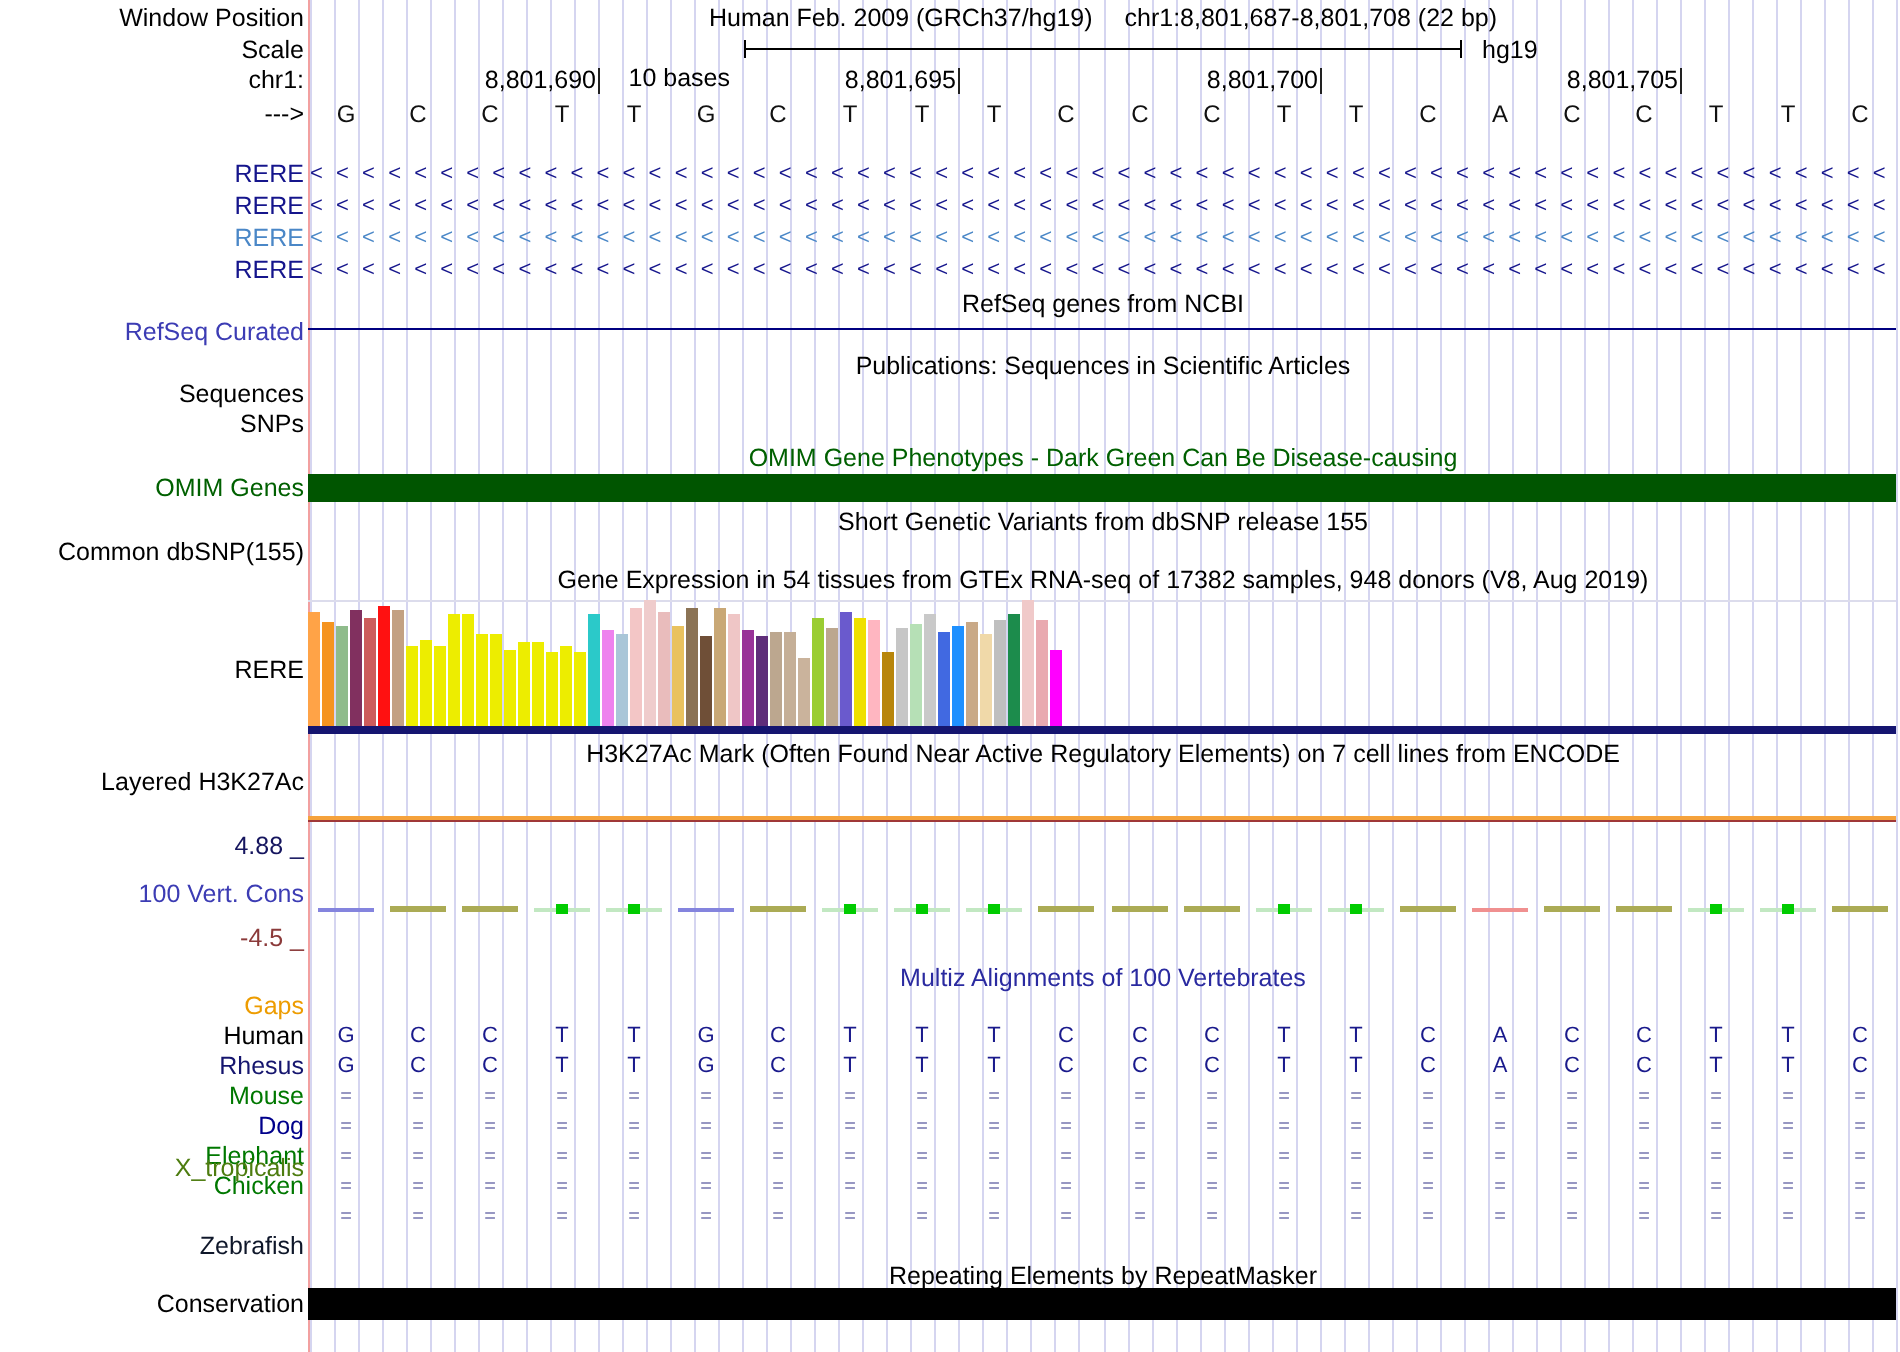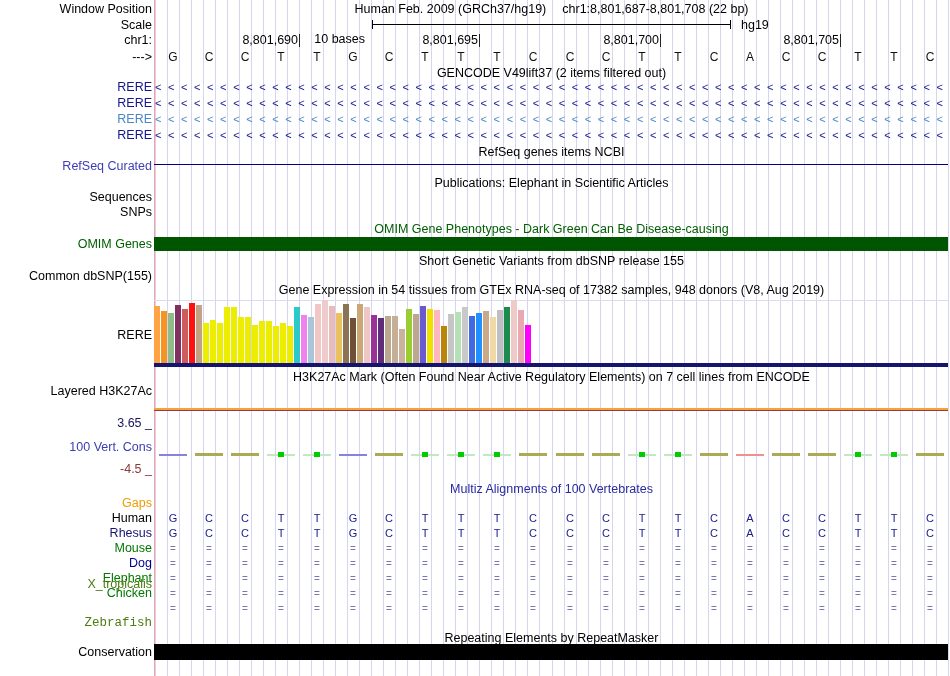--- a/index.html
+++ b/index.html
@@ -152,37 +152,36 @@
       <div class="seq-base" style="position: absolute; left: 660px; width: 36px; top: 50px;">T</div>
       <div class="seq-base" style="position: absolute; left: 696px; width: 36px; top: 50px;">C</div>
       <div class="seq-base" style="position: absolute; left: 732px; width: 36px; top: 50px;">A</div>
       <div class="seq-base" style="position: absolute; left: 768px; width: 36px; top: 50px;">C</div>
       <div class="seq-base" style="position: absolute; left: 804px; width: 36px; top: 50px;">C</div>
       <div class="seq-base" style="position: absolute; left: 840px; width: 36px; top: 50px;">T</div>
       <div class="seq-base" style="position: absolute; left: 876px; width: 36px; top: 50px;">T</div>
       <div class="seq-base" style="position: absolute; left: 912px; width: 36px; top: 50px;">C</div>
     </div>
 
-  <div class="title" style="top:66px">GENCODE V49lift37 (2 items filtered out)</div>
   <div id="gencode-rows">
       <div class="lbl" style="position: absolute; top: 80px; color: rgb(21, 21, 140);">RERE</div>
       <div class="arrow-row" style="position: absolute; top: 80px; color: rgb(21, 21, 140);">&lt;&lt;&lt;&lt;&lt;&lt;&lt;&lt;&lt;&lt;&lt;&lt;&lt;&lt;&lt;&lt;&lt;&lt;&lt;&lt;&lt;&lt;&lt;&lt;&lt;&lt;&lt;&lt;&lt;&lt;&lt;&lt;&lt;&lt;&lt;&lt;&lt;&lt;&lt;&lt;&lt;&lt;&lt;&lt;&lt;&lt;&lt;&lt;&lt;&lt;&lt;&lt;&lt;&lt;&lt;&lt;&lt;&lt;&lt;&lt;&lt;</div>
       <div class="lbl" style="position: absolute; top: 96px; color: rgb(21, 21, 140);">RERE</div>
       <div class="arrow-row" style="position: absolute; top: 96px; color: rgb(21, 21, 140);">&lt;&lt;&lt;&lt;&lt;&lt;&lt;&lt;&lt;&lt;&lt;&lt;&lt;&lt;&lt;&lt;&lt;&lt;&lt;&lt;&lt;&lt;&lt;&lt;&lt;&lt;&lt;&lt;&lt;&lt;&lt;&lt;&lt;&lt;&lt;&lt;&lt;&lt;&lt;&lt;&lt;&lt;&lt;&lt;&lt;&lt;&lt;&lt;&lt;&lt;&lt;&lt;&lt;&lt;&lt;&lt;&lt;&lt;&lt;&lt;&lt;</div>
       <div class="lbl" style="position: absolute; top: 112px; color: rgb(74, 135, 199);">RERE</div>
       <div class="arrow-row" style="position: absolute; top: 112px; color: rgb(74, 135, 199);">&lt;&lt;&lt;&lt;&lt;&lt;&lt;&lt;&lt;&lt;&lt;&lt;&lt;&lt;&lt;&lt;&lt;&lt;&lt;&lt;&lt;&lt;&lt;&lt;&lt;&lt;&lt;&lt;&lt;&lt;&lt;&lt;&lt;&lt;&lt;&lt;&lt;&lt;&lt;&lt;&lt;&lt;&lt;&lt;&lt;&lt;&lt;&lt;&lt;&lt;&lt;&lt;&lt;&lt;&lt;&lt;&lt;&lt;&lt;&lt;&lt;</div>
       <div class="lbl" style="position: absolute; top: 128px; color: rgb(21, 21, 140);">RERE</div>
       <div class="arrow-row" style="position: absolute; top: 128px; color: rgb(21, 21, 140);">&lt;&lt;&lt;&lt;&lt;&lt;&lt;&lt;&lt;&lt;&lt;&lt;&lt;&lt;&lt;&lt;&lt;&lt;&lt;&lt;&lt;&lt;&lt;&lt;&lt;&lt;&lt;&lt;&lt;&lt;&lt;&lt;&lt;&lt;&lt;&lt;&lt;&lt;&lt;&lt;&lt;&lt;&lt;&lt;&lt;&lt;&lt;&lt;&lt;&lt;&lt;&lt;&lt;&lt;&lt;&lt;&lt;&lt;&lt;&lt;&lt;</div>
     </div>
 
-  <div class="title" style="top:145px">RefSeq genes items NCBI</div>
+  <div class="title" style="top:145px">RefSeq genes from NCBI</div>
   <div class="lbl medblue" style="top:159px">RefSeq Curated</div>
   <div class="hbar" style="top:164px;height:1px;background:#000080"></div>
 
-  <div class="title" style="top:176px">Publications: Elephant in Scientific Articles</div>
+  <div class="title" style="top:176px">Publications: Sequences in Scientific Articles</div>
   <div class="lbl" style="top:190px">Sequences</div>
   <div class="lbl" style="top:205px">SNPs</div>
 
   <div class="title omimgreen" style="top:222px">OMIM Gene Phenotypes - Dark Green Can Be Disease-causing</div>
   <div class="lbl omimgreen" style="top:237px">OMIM Genes</div>
   <div class="hbar" style="top:237px;height:14px;background:#005500"></div>
 
   <div class="title" style="top:254px">Short Genetic Variants from dbSNP release 155</div>
   <div class="lbl" style="top:269px">Common dbSNP(155)</div>
 
@@ -245,21 +244,21 @@
       <div class="gtex-bar" style="position: absolute; left: 518px; top: 310px; height: 53px; background: rgb(233, 169, 176);"></div>
       <div class="gtex-bar" style="position: absolute; left: 525px; top: 325px; height: 38px; background: rgb(255, 0, 255);"></div>
     </div>
   <div class="hbar" style="top:363px;height:4px;background:#151570"></div>
 
   <div class="title" style="top:370px">H3K27Ac Mark (Often Found Near Active Regulatory Elements) on 7 cell lines from ENCODE</div>
   <div class="lbl" style="top:384px">Layered H3K27Ac</div>
   <div class="hbar" style="top:408px;height:2px;background:#F5A23C"></div>
   <div class="hbar" style="top:410px;height:1px;background:#A03838"></div>
 
-  <div class="lbl darknavy" style="top:416px">3.65 _</div>
+  <div class="lbl darknavy" style="top:416px">4.88 _</div>
   <div class="lbl medblue" style="top:440px">100 Vert. Cons</div>
   <div id="cons-wiggle">
       <div class="cons-seg" style="position: absolute; left: 159px; top: 454px; width: 28px; height: 2px; background: rgb(132, 132, 222);"></div>
       <div class="cons-seg" style="position: absolute; left: 195px; top: 453px; width: 28px; height: 3px; background: rgb(171, 171, 85);"></div>
       <div class="cons-seg" style="position: absolute; left: 231px; top: 453px; width: 28px; height: 3px; background: rgb(171, 171, 85);"></div>
       <div class="cons-seg" style="position: absolute; left: 267px; top: 454px; width: 28px; height: 2px; background: rgb(194, 232, 194);"></div>
       <div class="cons-seg" style="position: absolute; left: 278px; top: 452px; width: 6px; height: 5px; background: rgb(0, 204, 0);"></div>
       <div class="cons-seg" style="position: absolute; left: 303px; top: 454px; width: 28px; height: 2px; background: rgb(194, 232, 194);"></div>
       <div class="cons-seg" style="position: absolute; left: 314px; top: 452px; width: 6px; height: 5px; background: rgb(0, 204, 0);"></div>
       <div class="cons-seg" style="position: absolute; left: 339px; top: 454px; width: 28px; height: 2px; background: rgb(132, 132, 222);"></div>
@@ -446,20 +445,20 @@
       <div class="mz-cell mz-eq" style="position: absolute; left: 588px; width: 36px; top: 601px;">=</div>
       <div class="mz-cell mz-eq" style="position: absolute; left: 624px; width: 36px; top: 601px;">=</div>
       <div class="mz-cell mz-eq" style="position: absolute; left: 660px; width: 36px; top: 601px;">=</div>
       <div class="mz-cell mz-eq" style="position: absolute; left: 696px; width: 36px; top: 601px;">=</div>
       <div class="mz-cell mz-eq" style="position: absolute; left: 732px; width: 36px; top: 601px;">=</div>
       <div class="mz-cell mz-eq" style="position: absolute; left: 768px; width: 36px; top: 601px;">=</div>
       <div class="mz-cell mz-eq" style="position: absolute; left: 804px; width: 36px; top: 601px;">=</div>
       <div class="mz-cell mz-eq" style="position: absolute; left: 840px; width: 36px; top: 601px;">=</div>
       <div class="mz-cell mz-eq" style="position: absolute; left: 876px; width: 36px; top: 601px;">=</div>
       <div class="mz-cell mz-eq" style="position: absolute; left: 912px; width: 36px; top: 601px;">=</div>
-      <div class="lbl" style="position: absolute; top: 616px; color: #4d7c0f; font-family: Liberation Mono, monospace;">Zebrafish</div>
+      <div class="lbl" style="position: absolute; top: 616px; color: #0f172a;">Zebrafish</div>
     </div>
 
   <div class="title" style="top:631px">Repeating Elements by RepeatMasker</div>
   <div class="lbl" style="top:645px">Conservation</div>
   <div class="hbar" style="top:644px;height:16px;background:#000"></div>
 
 </div>
 
 </body></html>

